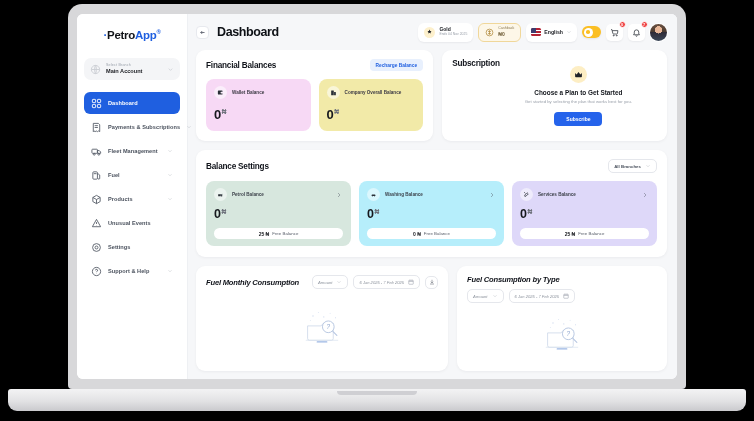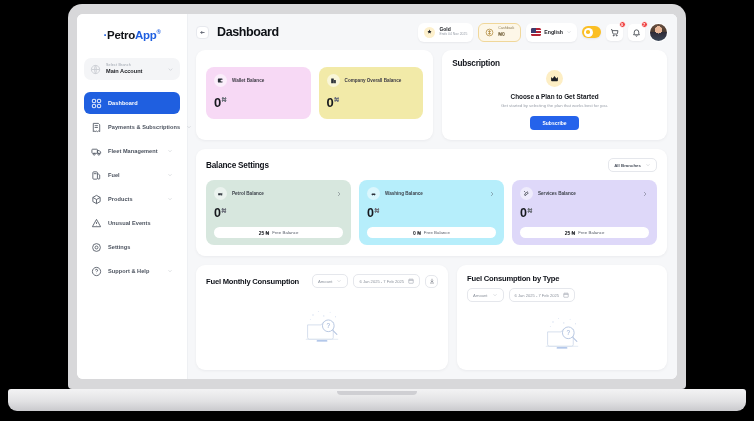--- a/index.html
+++ b/index.html
@@ -164,21 +164,21 @@
   .bal-grid{display:flex; gap:8px; margin-top:8px;}
   .bal-tile{flex:1; border-radius:8px; padding:7px 8px 9px 8px; min-height:47px;}
   .bal-pink{background:#f7d9f5;}
   .bal-yellow{background:#f2eaa8;}
   .bal-top{display:flex; align-items:center; gap:5px;}
   .bal-ico{width:13px;height:13px;border-radius:50%;background:rgba(255,255,255,.55);display:flex;align-items:center;justify-content:center;flex:none;}
   .bal-lbl{font-size:4.6px;font-weight:600;color:#3c3a44;line-height:1.25;}
   .bal-amt{font-size:13px;font-weight:800;color:#16181d;margin-top:8px;letter-spacing:-.5px;display:flex;align-items:flex-start;}
   .naira{font-size:6.5px;font-weight:700;color:#6e727c;margin-left:1px;margin-top:.5px;}
 
-  .sub-card{flex:1; padding:9px 10px 10px 10px; display:flex; flex-direction:column;}
+  .sub-card{flex:1; padding:9px 10px 10px 10px; display:flex; flex-direction:row;}
   .sub-body{flex:1;display:flex;flex-direction:column;align-items:center;justify-content:center;gap:3px;margin-top:2px;}
   .crown-circle{width:17px;height:17px;border-radius:50%;background:#fdeec4;display:flex;align-items:center;justify-content:center;margin-bottom:3px;}
   .sub-h{font-size:6.4px;font-weight:800;color:#13161c;}
   .sub-p{font-size:4.3px;color:#9aa0aa;}
   .sub-btn{margin-top:5px;background:#2563eb;color:#fff;border:none;border-radius:4px;font-size:5px;font-weight:700;padding:4px 12px;cursor:pointer;}
 
   .bb-card{flex:1; padding:9px 10px 11px 10px;}
   .all-branches{
     display:flex;align-items:center;gap:4px;border:1px solid #e5e7ec;border-radius:5px;
     padding:3px 5px;background:#fff;cursor:pointer;
@@ -194,21 +194,21 @@
   .bb-lbl{font-size:4.6px;font-weight:600;color:#3a3f48;flex:1;}
   .bb-arrow{width:8px;height:8px;opacity:.5;flex:none;}
   .bb-amt{font-size:12.5px;font-weight:800;color:#16181d;margin-top:6px;letter-spacing:-.5px;display:flex;align-items:flex-start;}
   .free-pill{
     margin-top:7px;background:#fff;border-radius:9px;height:11px;
     display:flex;align-items:center;justify-content:center;gap:3px;
   }
   .free-amt{font-size:5px;font-weight:800;color:#16181d;}
   .free-lbl{font-size:4.4px;color:#5b616c;}
 
-  .chart-card{padding:9px 10px 10px 10px; height:105px; display:flex; flex-direction:column;}
+  .chart-card{padding:9px 10px 10px 10px; height:105px; display:flex; flex-direction:column;font-style:italic;}
   .chart-left{flex:1.1;}
   .chart-right{flex:.9;}
   .chart-h{display:flex;align-items:center;gap:5px;}
   .chart-title{font-size:7.6px;font-weight:800;color:#10131a;letter-spacing:-.2px;margin-right:auto;}
   .select-box{
     display:flex;align-items:center;gap:4px;border:1px solid #e5e7ec;border-radius:5px;
     padding:3px 5px;background:#fff;cursor:pointer;min-width:33px;
   }
   .select-box span{font-size:4.2px;color:#8e949e;flex:1;}
   .date-box{
@@ -408,20 +408,24 @@
 
             <div class="avatar"></div>
           </div>
         </header>
 
         <div class="content">
 
           <div class="row">
 
             <div class="card fin-card">
+              <div class="card-h">
+                <span class="sec-title">Financial Balances</span>
+                <button class="recharge-btn">Recharge Balance</button>
+              </div>
               <div class="bal-grid">
 
                 <div class="bal-tile bal-pink">
                   <div class="bal-top">
                     <span class="bal-ico">
                       <svg width="7" height="7" viewBox="0 0 24 24" fill="#2b3038">
                           <path d="M3 7a2 2 0 012-2h12a2 2 0 012 2v2h-4a3 3 0 000 6h4v2a2 2 0 01-2 2H5a2 2 0 01-2-2z"></path>
                         </svg>
                     </span>
                     <span class="bal-lbl">Wallet Balance</span>

